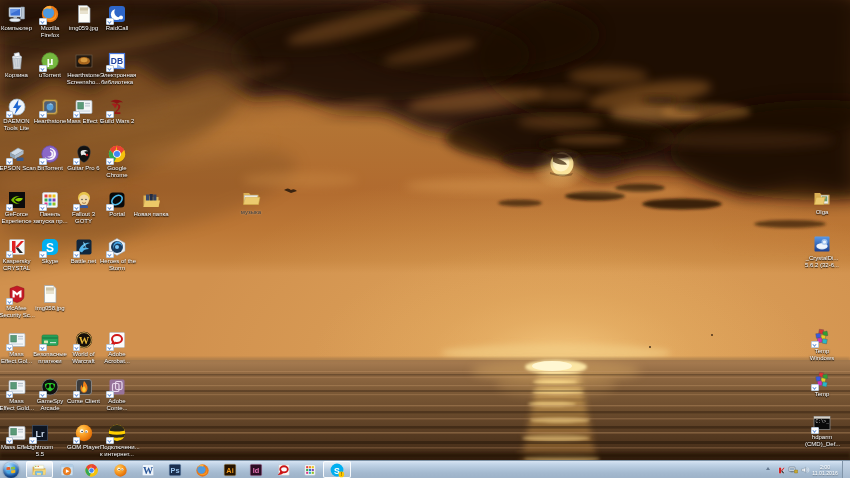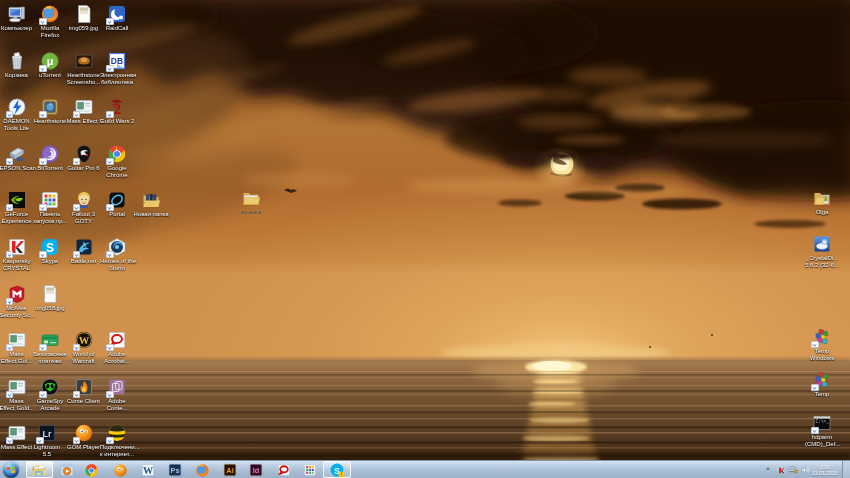--- a/index.html
+++ b/index.html
@@ -609,21 +609,21 @@
           <rect x="3.8" y="5.5" width="5.5" height="6.5" fill="#5a9a78"></rect>
           <rect x="3.8" y="5.5" width="5.5" height="6.5" fill="none" stroke="#3d7d5c" stroke-width="0.6"></rect>
           <rect x="11" y="5.8" width="5" height="1.4" fill="#b8c2cc"></rect>
           <rect x="11" y="8.2" width="5" height="1.4" fill="#c8d2da"></rect>
           <rect x="4" y="13.3" width="12" height="1.6" fill="#d8e0e6"></rect>
         </svg>
         <div class="arr"></div>
       </div>
       <div class="l">Mass Effect</div>
     </div>
-<div class="ic" style="left:30px;top:423px;width:34px">
+<div class="ic" style="left:23px;top:423px;width:34px">
       <div class="g">
         <svg width="20" height="20" viewBox="0 0 20 20">
           <rect x="2.5" y="2.5" width="15" height="15" fill="#0d1522" stroke="#3d4d60" stroke-width="0.8"></rect>
           <text x="10" y="13.5" font-family="Liberation Sans" font-size="9" font-weight="bold" fill="#c7d7e8" text-anchor="middle">Lr</text>
         </svg>
         <div class="arr"></div>
       </div>
       <div class="l">Lightroom<br>5.5</div>
     </div>
 <div class="ic" style="left:66.5px;top:423px;width:34px">

